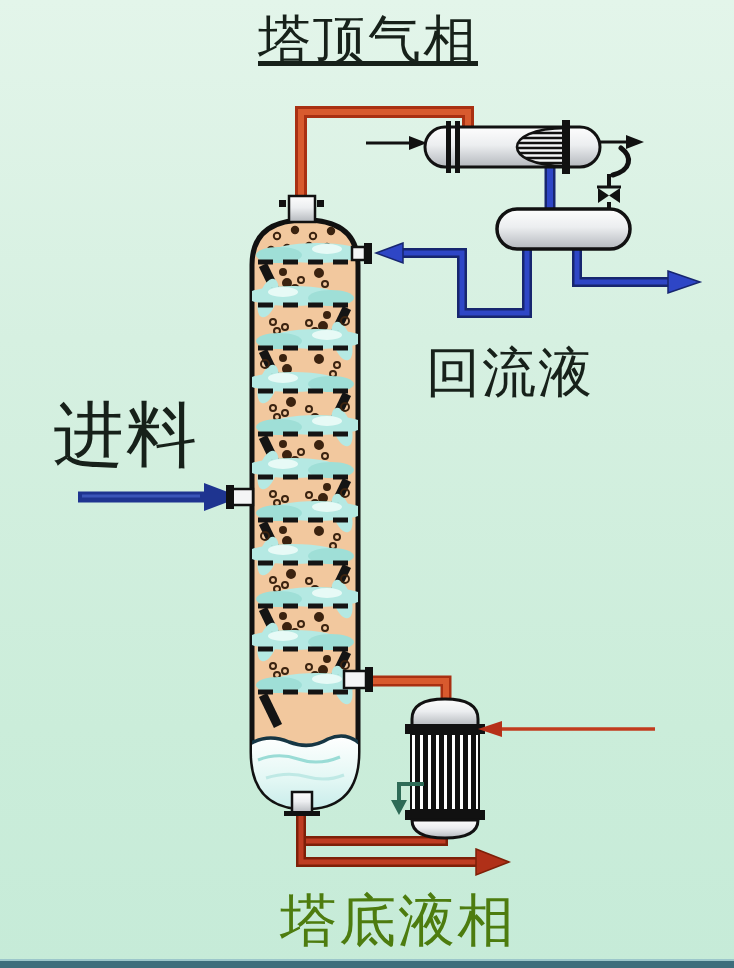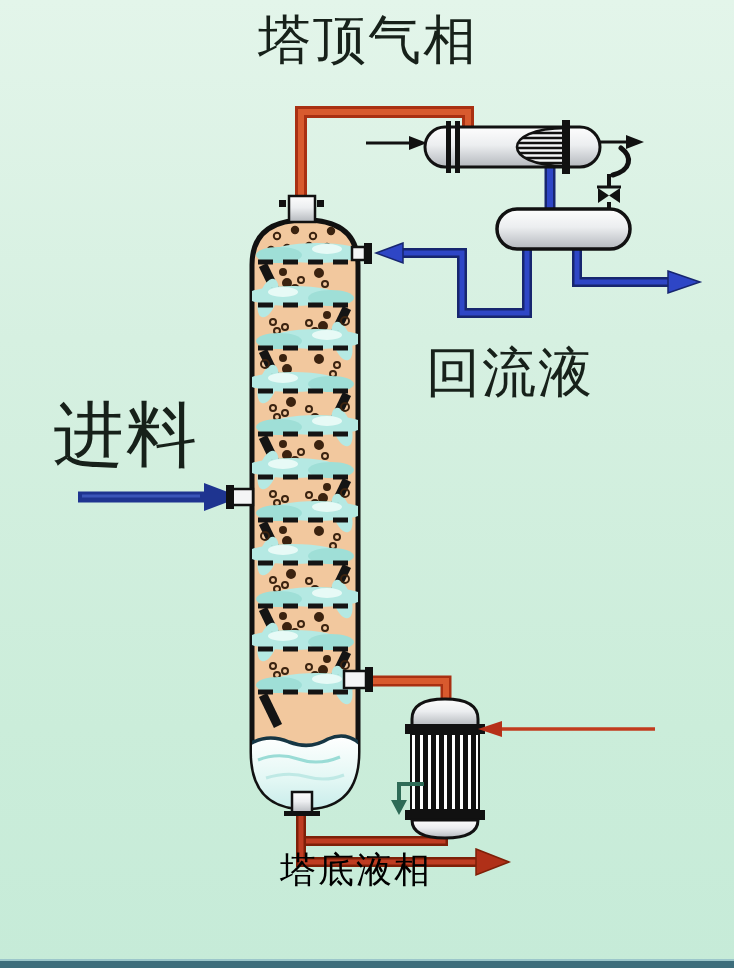--- a/index.html
+++ b/index.html
@@ -3,24 +3,24 @@
 <meta charset="utf-8">
 <style>
   html,body{margin:0;padding:0;}
   body{
     width:734px;height:968px;position:relative;overflow:hidden;
     background:linear-gradient(180deg,#e3f5ea 0%,#d6f0e1 35%,#cbedda 75%,#c6ebd8 100%);
     font-family:"Liberation Serif","DejaVu Serif",serif;
   }
   .lbl{position:absolute;color:#17211a;letter-spacing:2px;white-space:nowrap;
        font-weight:500;line-height:1;}
-  #label-top-vapor{left:258px;top:14px;font-size:53px;}
+  #label-top-vapor{left:258px;top:14px;font-size:53px;text-decoration:underline;}
   #label-feed{left:53px;top:400px;font-size:71px;}
   #label-reflux{left:426px;top:346px;font-size:54px;text-align:center;}
-  #label-bottom-liquid{left:280px;top:852px;font-size:36px;color:#000000;}
+  #label-bottom-liquid{left:280px;top:892px;font-size:57px;color:#4d7c0f;}
   #diagram{position:absolute;left:0;top:0;}
   #bottom-bar{position:absolute;left:0;bottom:0;width:734px;height:7px;
       background:#3e6e7c;border-top:2px solid #9cc6ca;}
 </style>
 </head>
 <body>
 
 <svg id="diagram" width="734" height="968" viewBox="0 0 734 968">
   <defs>
     <linearGradient id="metalV" x1="0" y1="0" x2="0" y2="1">

